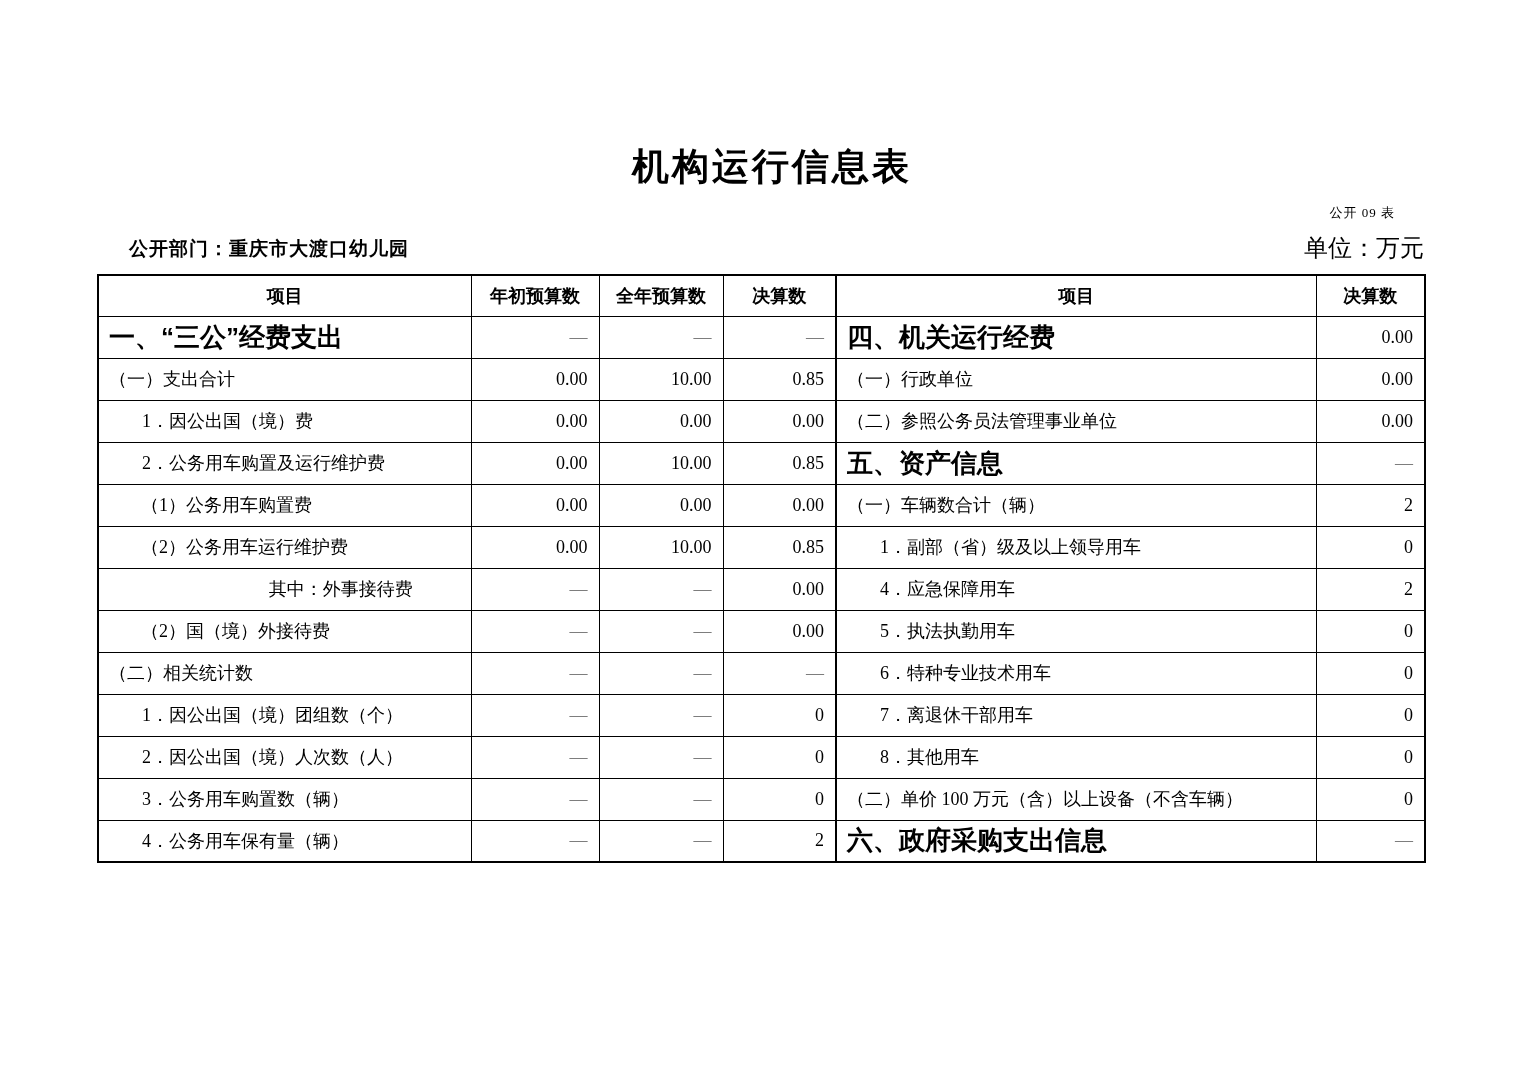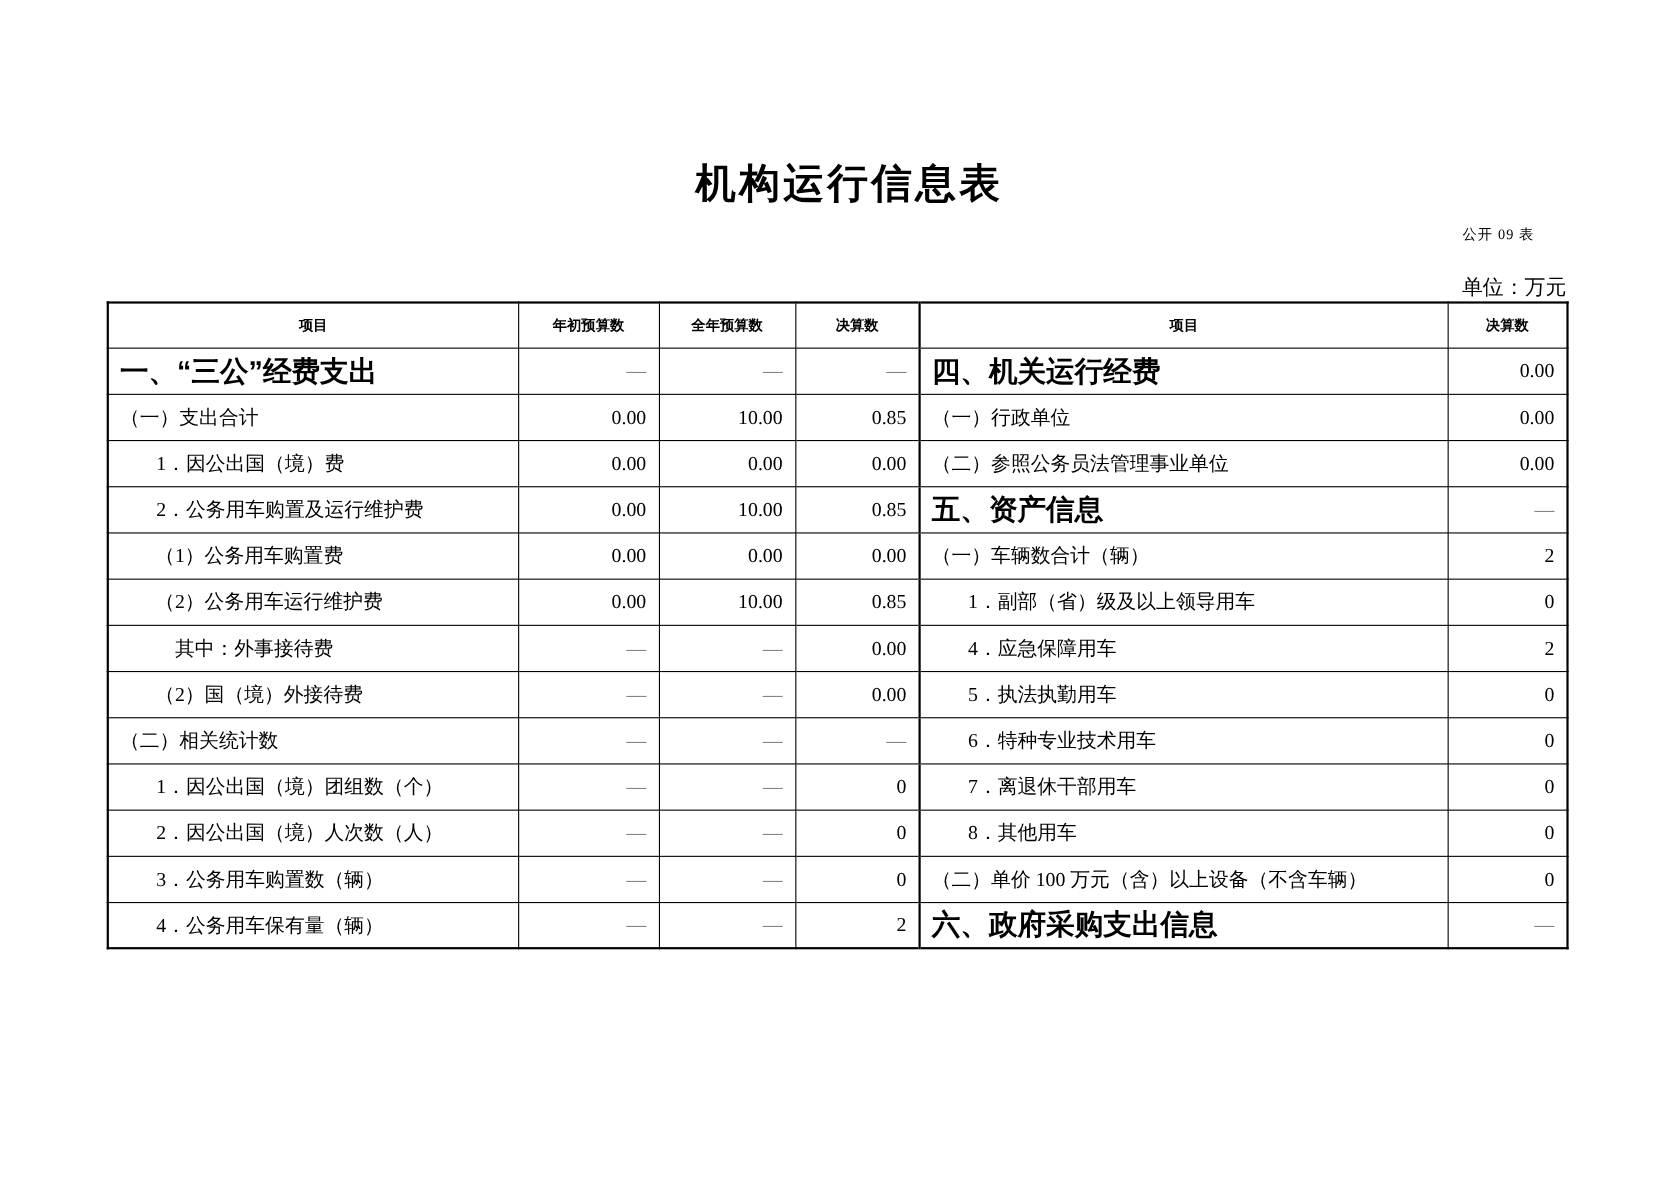--- a/index.html
+++ b/index.html
@@ -21,63 +21,64 @@
   }
   .form-code {
     position: absolute; top: 204px; left: 1095px; width: 300px;
     text-align: right; font-size: 13px; letter-spacing: 1px;
   }
   .dept-label {
     position: absolute; top: 236px; left: 129px;
     font-size: 19px; font-weight: bold; letter-spacing: 1px;
   }
   .unit-label {
-    position: absolute; top: 248px; left: 1124px; width: 300px;
-    text-align: right; font-size: 19px;
+    position: absolute; top: 232px; left: 1124px; width: 300px;
+    text-align: right; font-size: 24px;
   }
 
   table.info-table {
     position: absolute; left: 97px; top: 274px;
     width: 1327px;
     border-collapse: collapse; table-layout: fixed;
     border: 2px solid #000;
   }
   .info-table th, .info-table td {
     border: 1px solid #000;
     overflow: hidden; white-space: nowrap;
   }
   .info-table th {
     height: 41px;
     font-family: Liberation Serif, serif;
-    font-weight: bold; font-size: 13px;
+    font-weight: bold; font-size: 18px;
     text-align: center; padding: 0;
   }
   .info-table td {
     height: 42px; font-size: 18px; padding: 0;
   }
   td.label { text-align: left; padding-left: 10px; }
   td.num   { text-align: right; padding-right: 11px; }
   td.indent1 { padding-left: 43px; }
   td.indent2 { padding-left: 42px; }
-  td.indent3 { padding-left: 60px; }
+  td.indent3 { padding-left: 112px; text-align: center; }
   td.bold {
     font-family: "Liberation Sans", "DejaVu Sans", sans-serif;
     font-weight: bold; font-size: 26px;
   }
   .info-table tr > *:nth-child(5) { border-left: 2px solid #000; }
   td.dash { color: #787878; }
 </style>
 </head>
 <body>
 
 <div class="page">
 
   <h1 class="doc-title">机构运行信息表</h1>
 
   <div class="form-code">公开 09 表</div>
+  <div class="dept-label">公开部门：重庆市大渡口幼儿园</div>
   <div class="unit-label">单位：万元</div>
 
   <table class="info-table">
     <colgroup>
       <col style="width:373px">
       <col style="width:128px">
       <col style="width:124px">
       <col style="width:113px">
       <col style="width:480px">
       <col style="width:109px">

